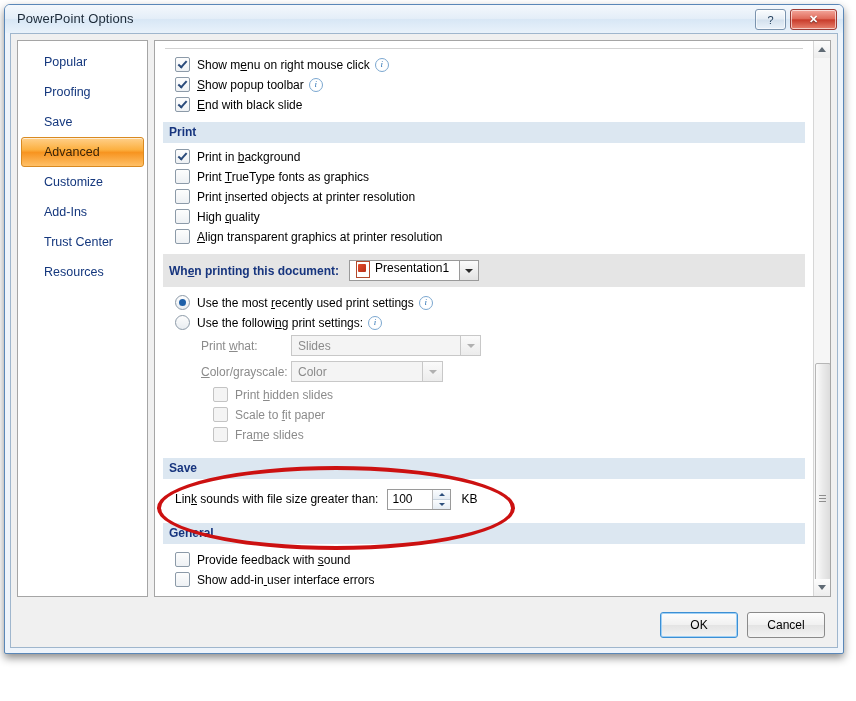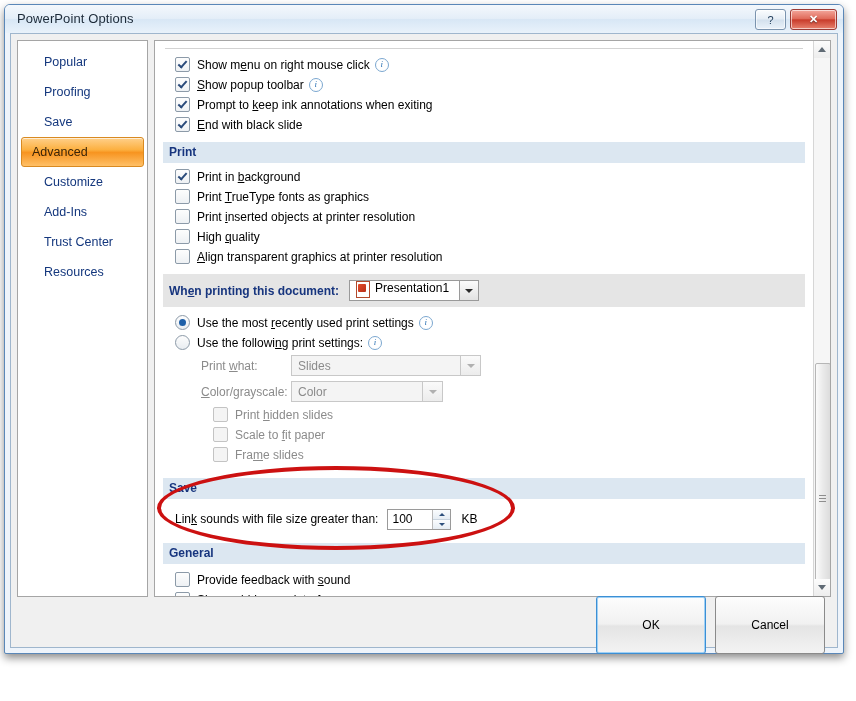--- a/index.html
+++ b/index.html
@@ -96,21 +96,21 @@
     color: #14377d;
     font-size: 12.5px;
     cursor: pointer;
     box-sizing: border-box;
   }
   .nav-item.selected {
     background: linear-gradient(to bottom, #ffd08a 0%, #fcb040 42%, #f79420 52%, #ffc067 100%);
     border: 1px solid #d98a21;
     border-radius: 3px;
     margin: 0 3px;
-    padding-left: 10px;
+    padding-left: 22px;
     box-shadow: 0 1px 0 rgba(255,255,255,.65) inset;
     color: #3a2408;
   }
 
   
   .content-wrap {
     flex: 1;
     background: #fff;
     border: 1px solid #a5a5a5;
     box-sizing: border-box;
@@ -378,21 +378,21 @@
   }
 
   
   .footer {
     position: absolute;
     left: 0; right: 0; bottom: 0; height: 44px;
     display: flex; align-items: center; justify-content: flex-end;
     padding-right: 12px;
     gap: 9px;
   }
-  .footer .pbtn { width: 76px; padding: 16px; height: 24px; }
+  .footer .pbtn { width: 76px; padding: 0; height: 24px; }
   .footer .pbtn.default {
     border-color: #3c8fd4;
     box-shadow: 0 0 0 1px #9fd0f5 inset;
   }
 
   
   .annot {
     position: absolute;
     left: 157px; top: 466px;
     width: 350px; height: 76px;
@@ -453,24 +453,20 @@
 
           <div class="row indent1">
             <span class="cb checked"></span>
             <span class="lbl">Show m<u>e</u>nu on right mouse click</span>
             <span class="info">i</span>
           </div>
           <div class="row indent1">
             <span class="cb checked"></span>
             <span class="lbl"><u>S</u>how popup toolbar</span>
             <span class="info">i</span>
-          </div>
-          <div class="row indent1">
-            <span class="cb checked"></span>
-            <span class="lbl">Prompt to <u>k</u>eep ink annotations when exiting</span>
           </div>
           <div class="row indent1">
             <span class="cb checked"></span>
             <span class="lbl"><u>E</u>nd with black slide</span>
           </div>
 
           <div class="section-head">Print</div>
 
           <div class="row indent1">
             <span class="cb checked"></span>

